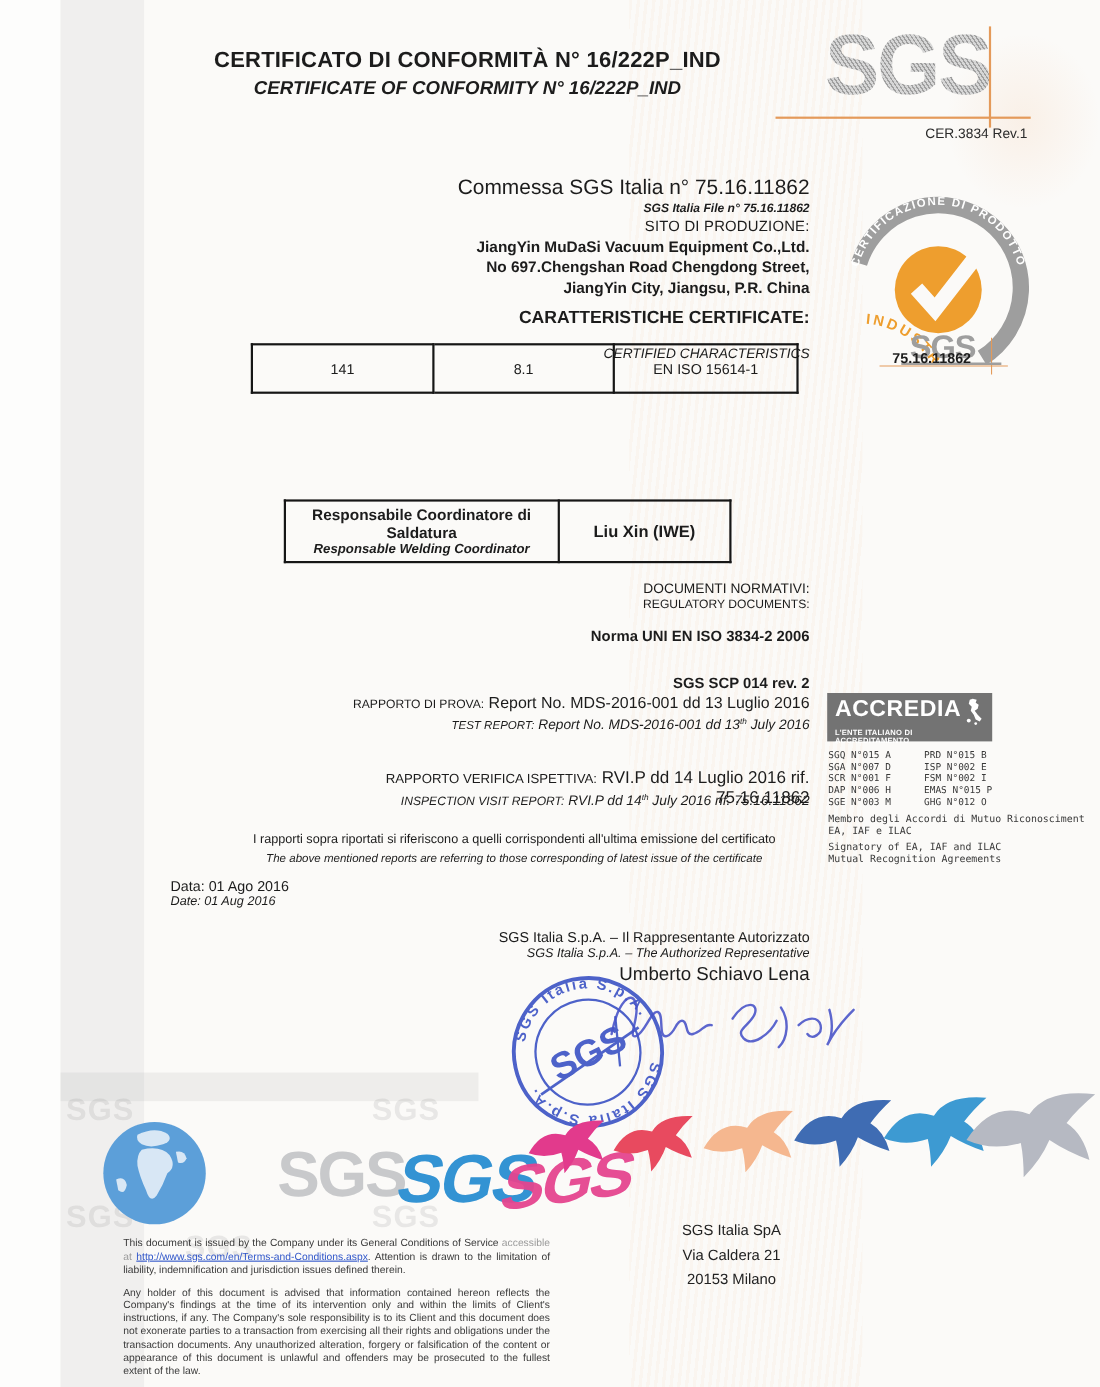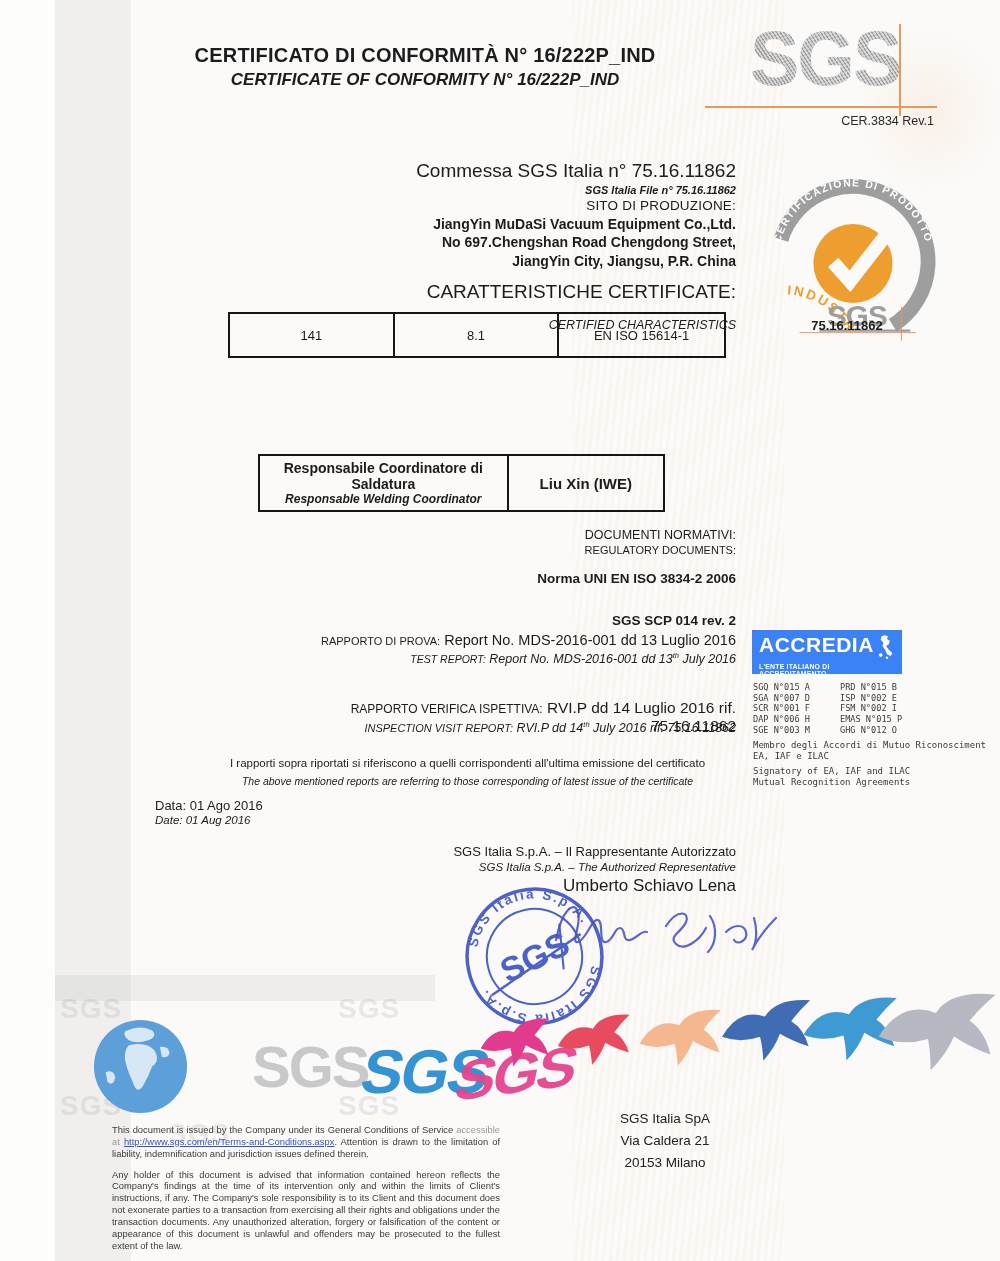--- a/index.html
+++ b/index.html
@@ -29,21 +29,21 @@
     transform:scaleY(1.05);}
   .oline-h{left:705px;top:106px;width:232px;height:1.6px;background:#e49a5a;}
   .oline-v{left:899px;top:24px;width:1.6px;height:92px;background:#e49a5a;}
   .cer-rev{left:788px;top:114px;width:146px;text-align:right;font-size:12.5px;color:#2a2a2a;}
   
   .rcol{width:436px;left:300px;text-align:right;}
   .commessa-it{font-size:19px;}
   .commessa-en{font-size:11px;font-weight:bold;font-style:italic;margin-top:2px;}
   .sito-label{font-size:13.5px;letter-spacing:.2px;}
   .sito-line{font-size:14px;font-weight:bold;margin-top:2.5px;}
-  .caratt-it{font-size:19px;}
+  .caratt-it{font-size:16px;font-weight:bold;}
   .caratt-en{font-size:12.5px;font-style:italic;margin-top:15px;}
   
   .badge-num{left:772px;top:318px;width:150px;text-align:center;font-size:13px;font-weight:bold;}
   
   table.cert{border-collapse:collapse;}
   table.cert td{border:2px solid #161616;text-align:center;vertical-align:middle;padding:4px 6px;}
   .t1{left:228px;top:312px;width:498px;}
   .t1 td{width:166px;}
   .hd-it{font-size:15px;font-weight:bold;line-height:1.15;}
   .hd-en{font-size:12.5px;font-weight:bold;font-style:italic;line-height:1.15;}
@@ -63,21 +63,21 @@
   .rep-val{font-size:14.5px;}
   .rep-en{font-size:12.5px;font-style:italic;}
   .rvi-label{font-size:12px;}
   .rvi-val{font-size:15.5px;}
   sup{font-size:60%;}
   .note-it{left:195px;top:757px;width:545px;text-align:center;font-size:11.5px;}
   .note-en{left:195px;top:775px;width:545px;text-align:center;font-size:10.5px;font-style:italic;}
   .date-it{font-size:13px;}
   .date-en{font-size:11.5px;font-style:italic;margin-top:1px;}
   
-  .accredia-box{left:752px;top:630px;width:150px;height:44px;background:#3b82f6;color:#fff;
+  .accredia-box{left:752px;top:630px;width:150px;height:44px;background:#737373;color:#fff;
     padding:4px 6px 3px 7px;box-sizing:border-box;}
   .accredia-row{display:flex;align-items:flex-start;justify-content:space-between;}
   .accredia-name{font-size:21px;font-weight:bold;letter-spacing:.5px;line-height:1;}
   .accredia-tag{font-size:6.9px;font-weight:bold;letter-spacing:.2px;margin-top:3px;}
   .accr-col{font-size:8.6px;line-height:1.25;color:#3a3a3a;font-family:"DejaVu Sans Mono","Liberation Mono",monospace;}
   .membro{font-size:9px;line-height:1.25;color:#3a3a3a;font-family:"DejaVu Sans Mono","Liberation Mono",monospace;}
   
   .sig-it{font-size:13px;}
   .sig-en{font-size:11.5px;font-style:italic;margin-top:2px;}
   .sig-name{font-size:17px;margin-top:3px;}

